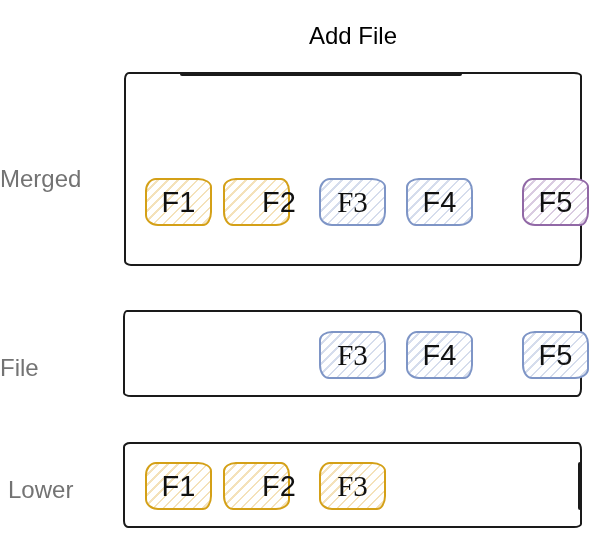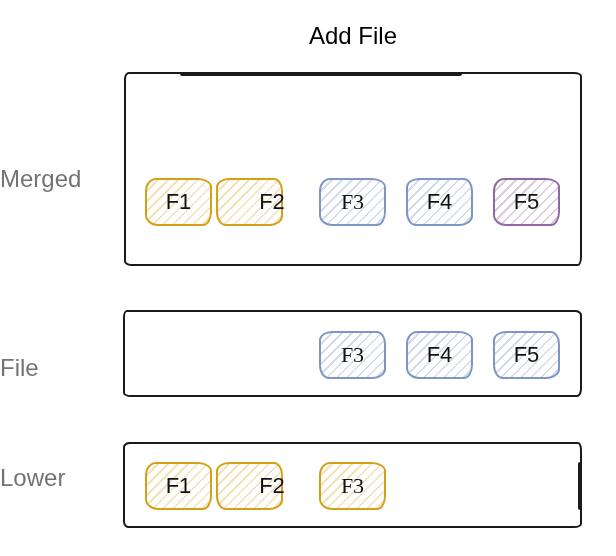--- a/index.html
+++ b/index.html
@@ -71,53 +71,53 @@
     position: absolute;
     left: 0;
     width: 107px;
     font-size: 24px;
     line-height: 28px;
     color: #737373;
     white-space: nowrap;
   }
   #label-merged { top: 165px; }
   #label-upper  { top: 354px; }
-  #label-lower  { top: 464px; }
+  #label-lower  { top: 476px; margin-left: 8px; }
 
   
   .file {
     position: absolute;
     box-sizing: border-box;
     width: 67px;
     height: 48px;
     display: flex;
     align-items: center;
     justify-content: center;
-    font-size: 22px;
+    font-size: 29px;
     color: #111111;
     background-color: #ffffff;
     border: 2.6px solid;
     border-radius: 11px 14px 9px 13px / 13px 9px 14px 11px;
     z-index: 2;
   }
   .file:nth-of-type(odd) {
     border-radius: 13px 9px 14px 10px / 9px 13px 10px 14px;
   }
 
   
   .row-merged { top: 178px; }
   .row-upper  { top: 331px; }
   .row-lower  { top: 462px; }
 
   
   .slot-0 { left: 145px; }
-  .slot-1 { left: 216px; padding-left: 45px; }
+  .slot-1 { left: 223px; padding-left: 45px; }
   .slot-2 { left: 319px; font-family: Liberation Serif, serif; }
   .slot-3 { left: 406px; text-align: right; }
-  .slot-4 { left: 493px; }
+  .slot-4 { left: 522px; }
 
   
   .gold {
     border-color: #D4A017;
     background-image: repeating-linear-gradient(135deg,
       rgba(222, 164, 40, 0.32) 0px, rgba(222, 164, 40, 0.32) 1.7px,
       transparent 1.7px, transparent 7px);
   }
   .blue {
     border-color: #7E95C6;

